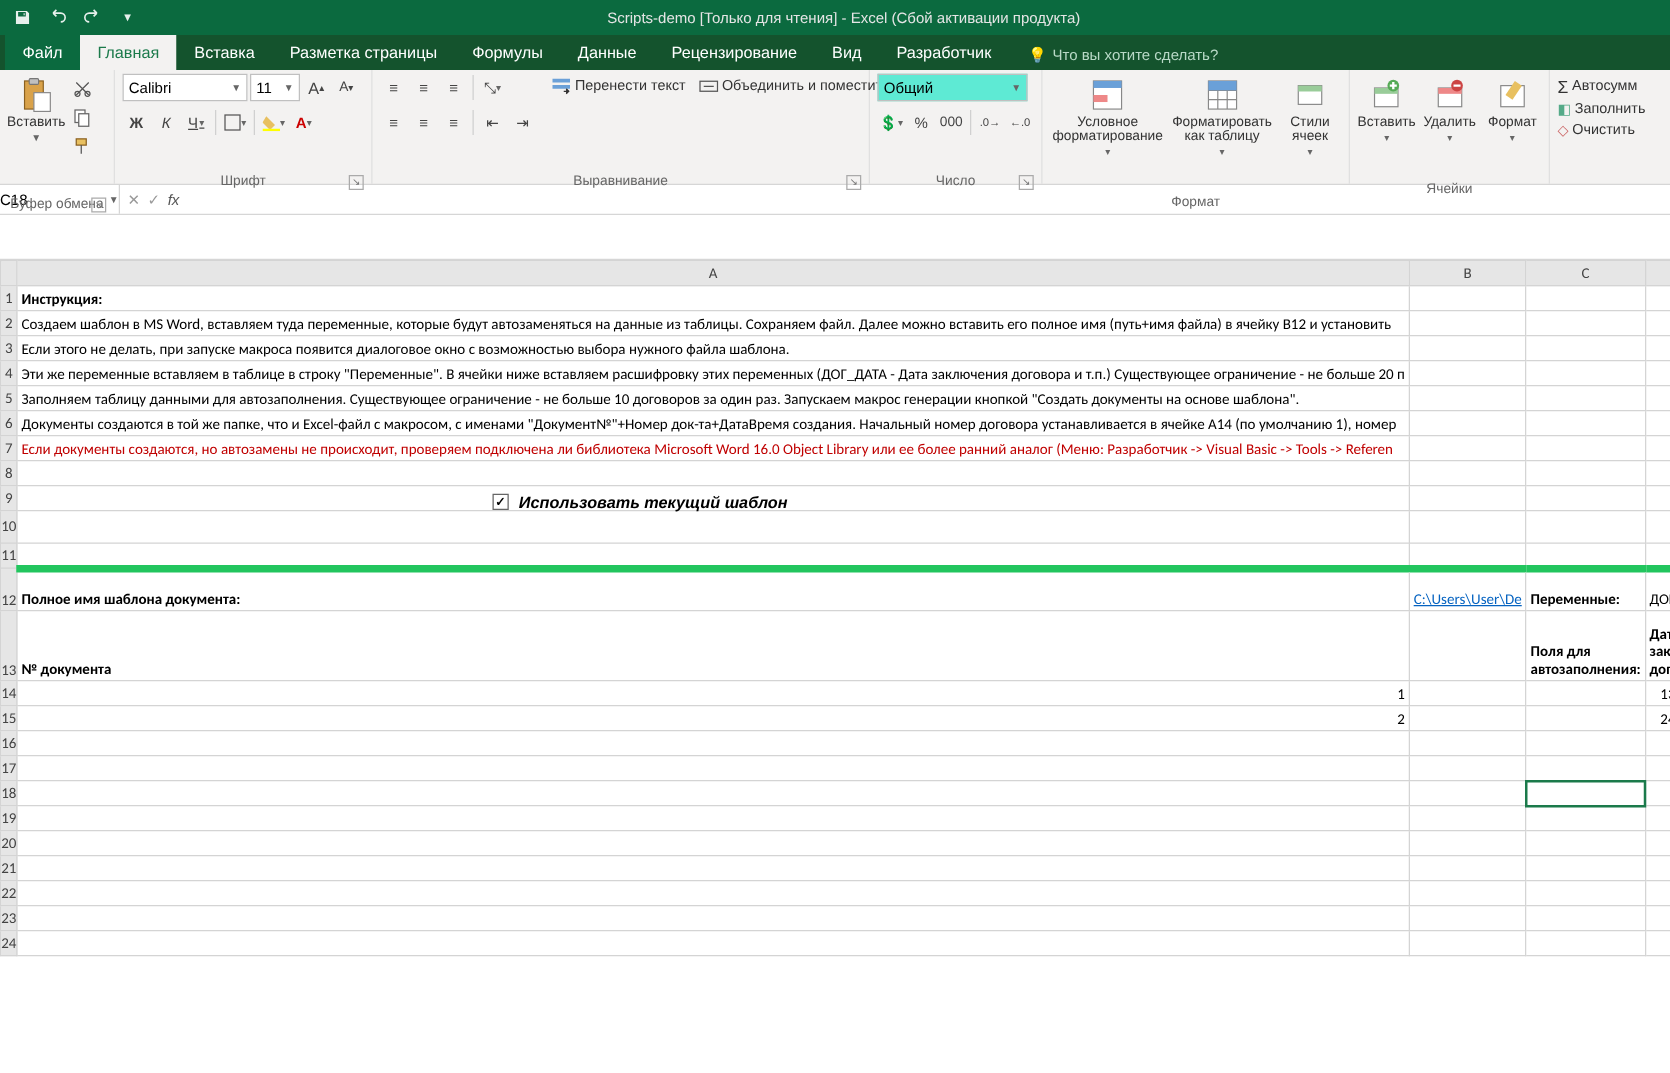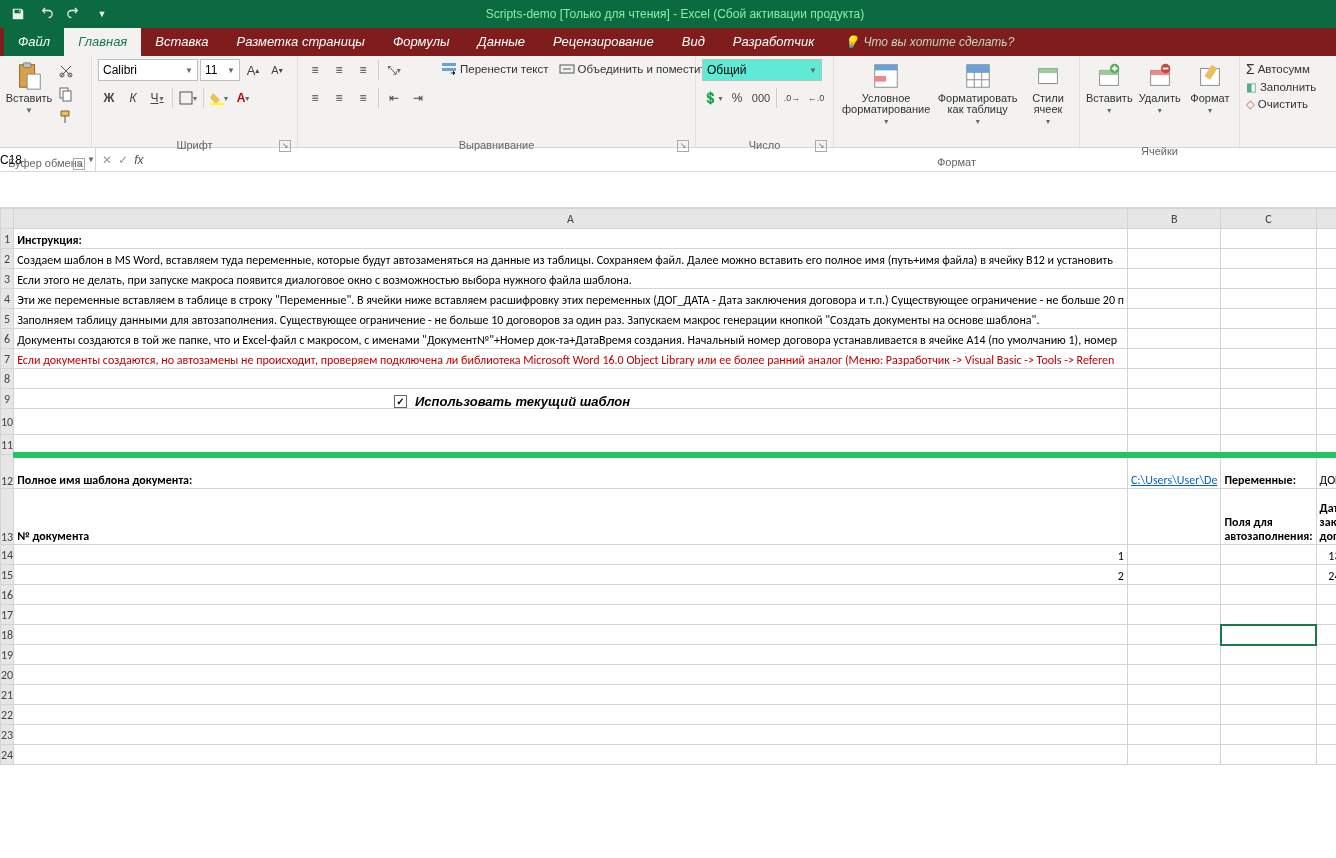--- a/index.html
+++ b/index.html
@@ -1,22 +1,22 @@
 <!DOCTYPE html>
 <html><head>
 <meta charset="utf-8">
 <style>
 * { box-sizing: border-box; margin: 0; padding: 0; }
 body { font-family: "Segoe UI", Tahoma, sans-serif; font-size: 12px; background: #fff; overflow: hidden; width: 1336px; height: 858px; }
 .titlebar { background: #0b6a3f; height: 28px; display: flex; align-items: center; color: #fff; }
 .qat { display: flex; align-items: center; padding-left: 6px; gap: 4px; }
 .qat .qat-btn { width: 24px; height: 22px; display: flex; align-items: center; justify-content: center; color: #fff; opacity: .9; }
 .qat svg { width: 14px; height: 14px; }
-.title-text { flex: 1; text-align: center; font-size: 12px; color: #86efac; }
-.ribbon-tabs { background: #7f1d1d; height: 28px; display: flex; padding-left: 4px; font-style: italic; }
+.title-text { flex: 1; text-align: center; font-size: 12px; color: #e5e5e5; }
+.ribbon-tabs { background: #14532d; height: 28px; display: flex; align-items: flex-end; padding-left: 4px; }
 .ribbon-tabs .tab { padding: 6px 14px 7px; color: #fff; font-size: 13px; cursor: pointer; }
 .ribbon-tabs .tab.file { background: #0b6a3f; }
 .ribbon-tabs .tab.active { background: #f3f2f1; color: #1b7a4b; }
 .ribbon-tabs .tell-me { margin-left: 8px; color: #b9d9c7; font-size: 12px; display: flex; align-items: center; gap: 4px; padding: 5px 8px; }
 .ribbon { background: #f3f2f1; height: 92px; display: flex; border-bottom: 1px solid #d6d6d6; }
 .ribbon-group { border-right: 1px solid #e0e0e0; padding: 3px 6px 1px; display: flex; flex-direction: column; }
 .ribbon-group .body { flex: 1; display: flex; align-items: flex-start; gap: 4px; }
 .ribbon-group .label { text-align: center; font-size: 11px; color: #666; height: 15px; line-height: 15px; position: relative; margin-top: 29px; }
 .ribbon-group .label .dlg { position: absolute; right: 0; top: 2px; width: 12px; height: 12px; border: 1px solid #aaa; font-size: 8px; line-height: 10px; text-align: center; color: #777; }
 .big-btn { display: flex; flex-direction: column; align-items: center; width: 46px; padding-top: 2px; font-size: 11px; color: #333; gap: 2px; }

